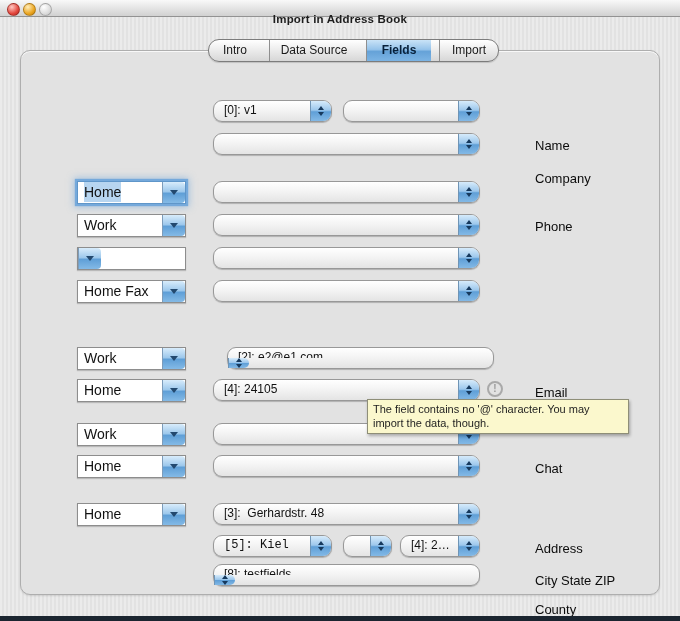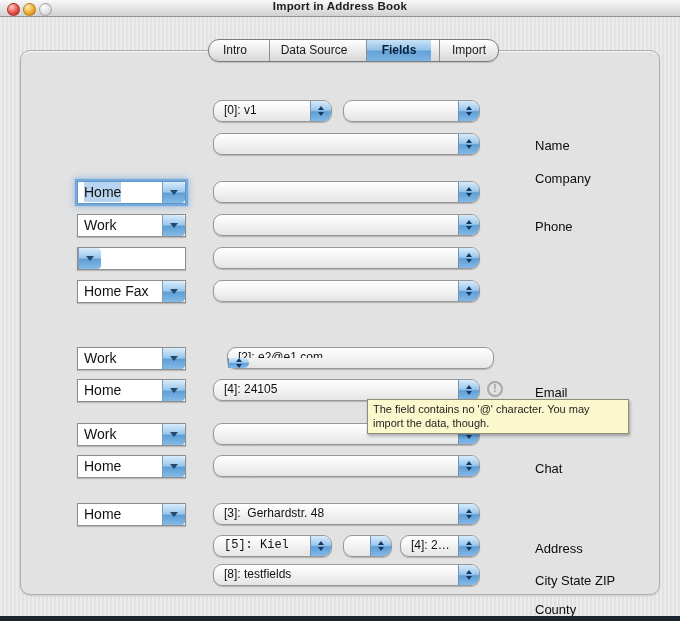--- a/index.html
+++ b/index.html
@@ -12,21 +12,21 @@
     background:#e7e7e7;
     background-image:repeating-linear-gradient(90deg,#ebebeb 0px,#ebebeb 2px,#e2e2e2 2px,#e2e2e2 4px);
   }
   
   .titlebar {
     position:absolute; left:0; top:0; width:680px; height:16px;
     background:linear-gradient(#f9f9f9,#d1d1d1);
     border-bottom:1px solid #929292;
   }
   .title-text {
-    position:absolute; left:0; top:0; width:100%; text-align:center;
+    position:absolute; left:0; top:13px; width:100%; text-align:center;
     font-size:11.5px; font-weight:bold; color:#1d1d1d; letter-spacing:0.2px;
   }
   .light { position:absolute; top:3px; width:11px; height:11px; border-radius:50%; }
   .light-close { left:7px;  background:radial-gradient(circle at 35% 28%, #ffc9c4, #e2453b 62%, #a92d26); border:1px solid rgba(120,20,15,.55); }
   .light-min   { left:23px; background:radial-gradient(circle at 35% 28%, #ffeebb, #eaa41f 62%, #b77d11); border:1px solid rgba(135,90,8,.55); }
   .light-zoom  { left:39px; background:radial-gradient(circle at 35% 28%, #ffffff, #dcdcdc 62%, #c2c2c2); border:1px solid rgba(110,110,110,.5); }
   
   .tabs {
     position:absolute; left:208px; top:39px; height:21px; display:flex;
     border:1px solid #7c7c7c; border-radius:11px; overflow:hidden;
@@ -301,21 +301,21 @@
   </div>
   <div class="popup" style="left:400px; top:535px; width:78px;">
     <span class="popup-text">[4]: 2…</span>
     <span class="popup-btn">
         <i class="tri-up"></i>
         <i class="tri-dn"></i>
       </span>
   </div>
   <div class="row-label" style="top:537px;">City State ZIP</div>
 
-  <div class="popup" style="left:213px; top:564px; width:265px;">
+  <div class="popup" style="left:213px; top:564px; width:265px;flex-direction:column;">
     <span class="popup-text">[8]: testfields</span>
     <span class="popup-btn">
         <i class="tri-up"></i>
         <i class="tri-dn"></i>
       </span>
   </div>
   <div class="row-label" style="top:566px;">County</div>
 
   <div class="bottom-band"></div>
 </div>

